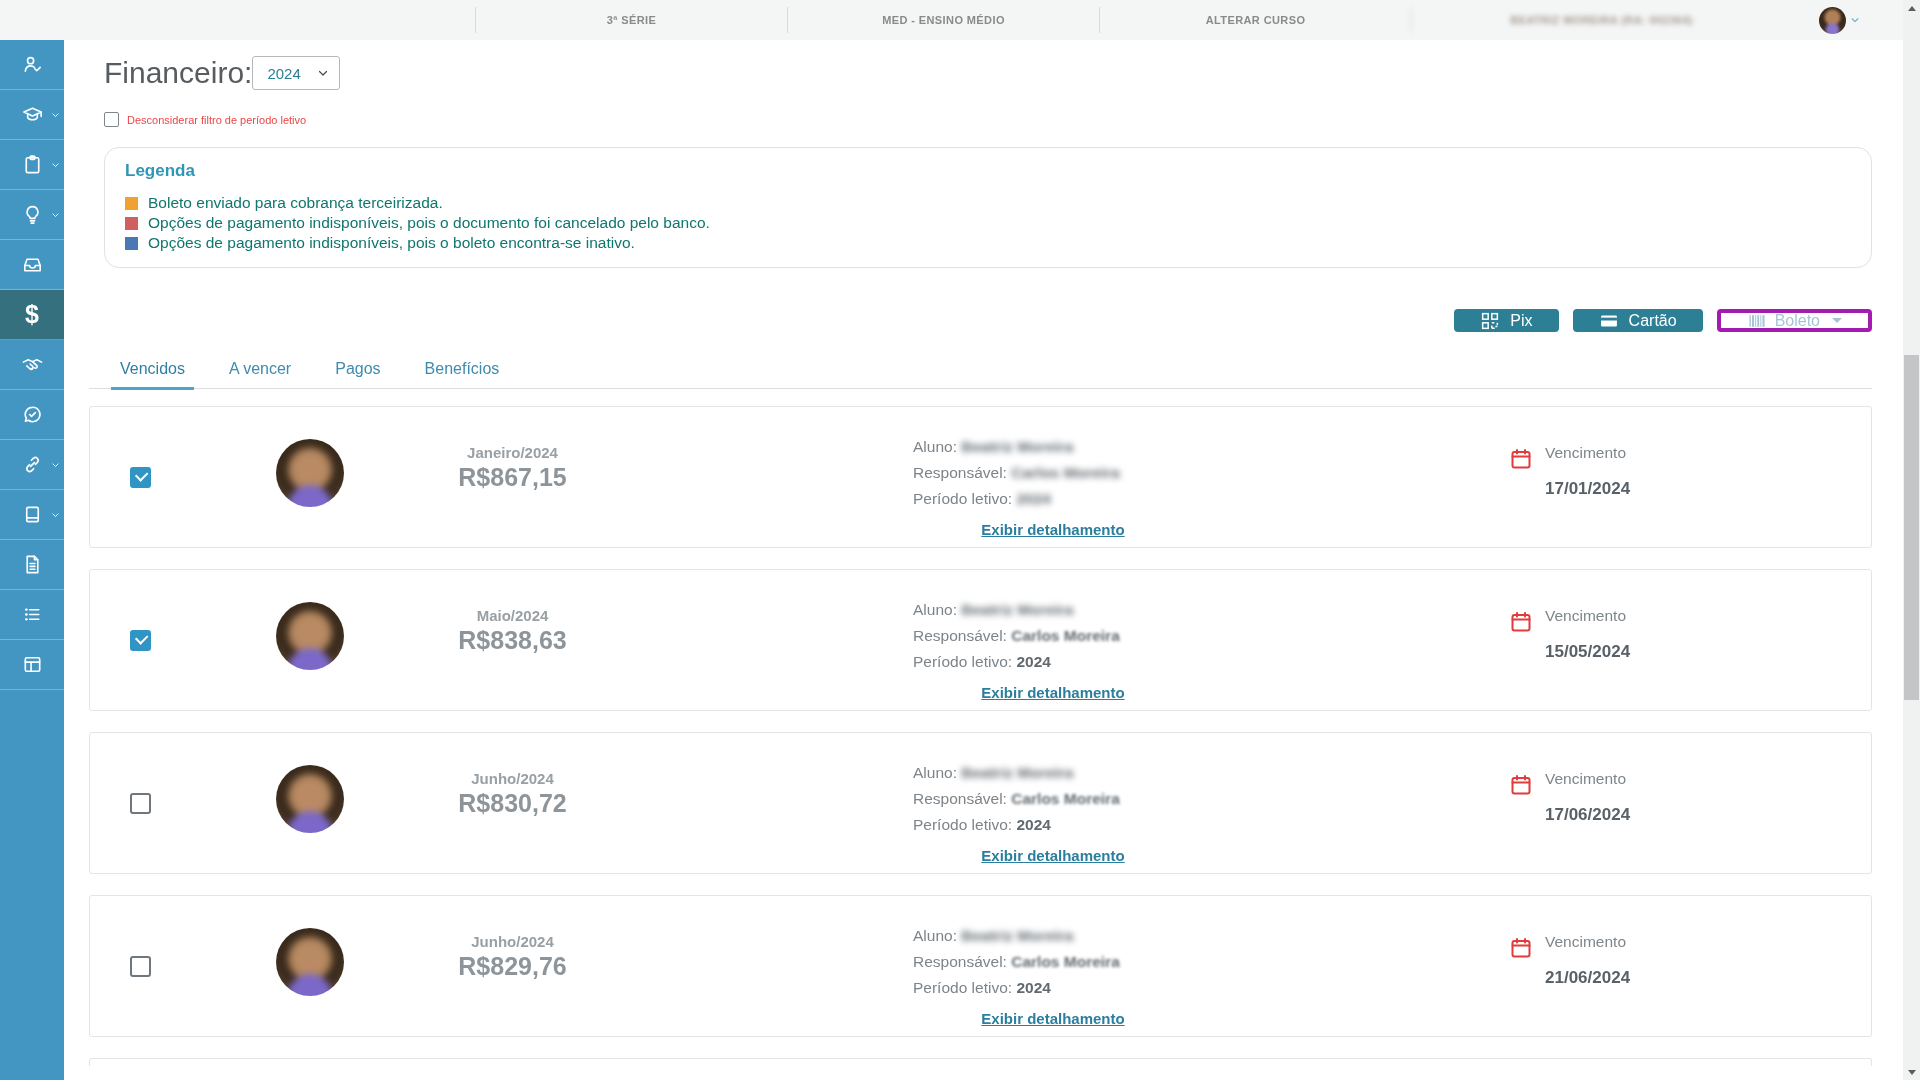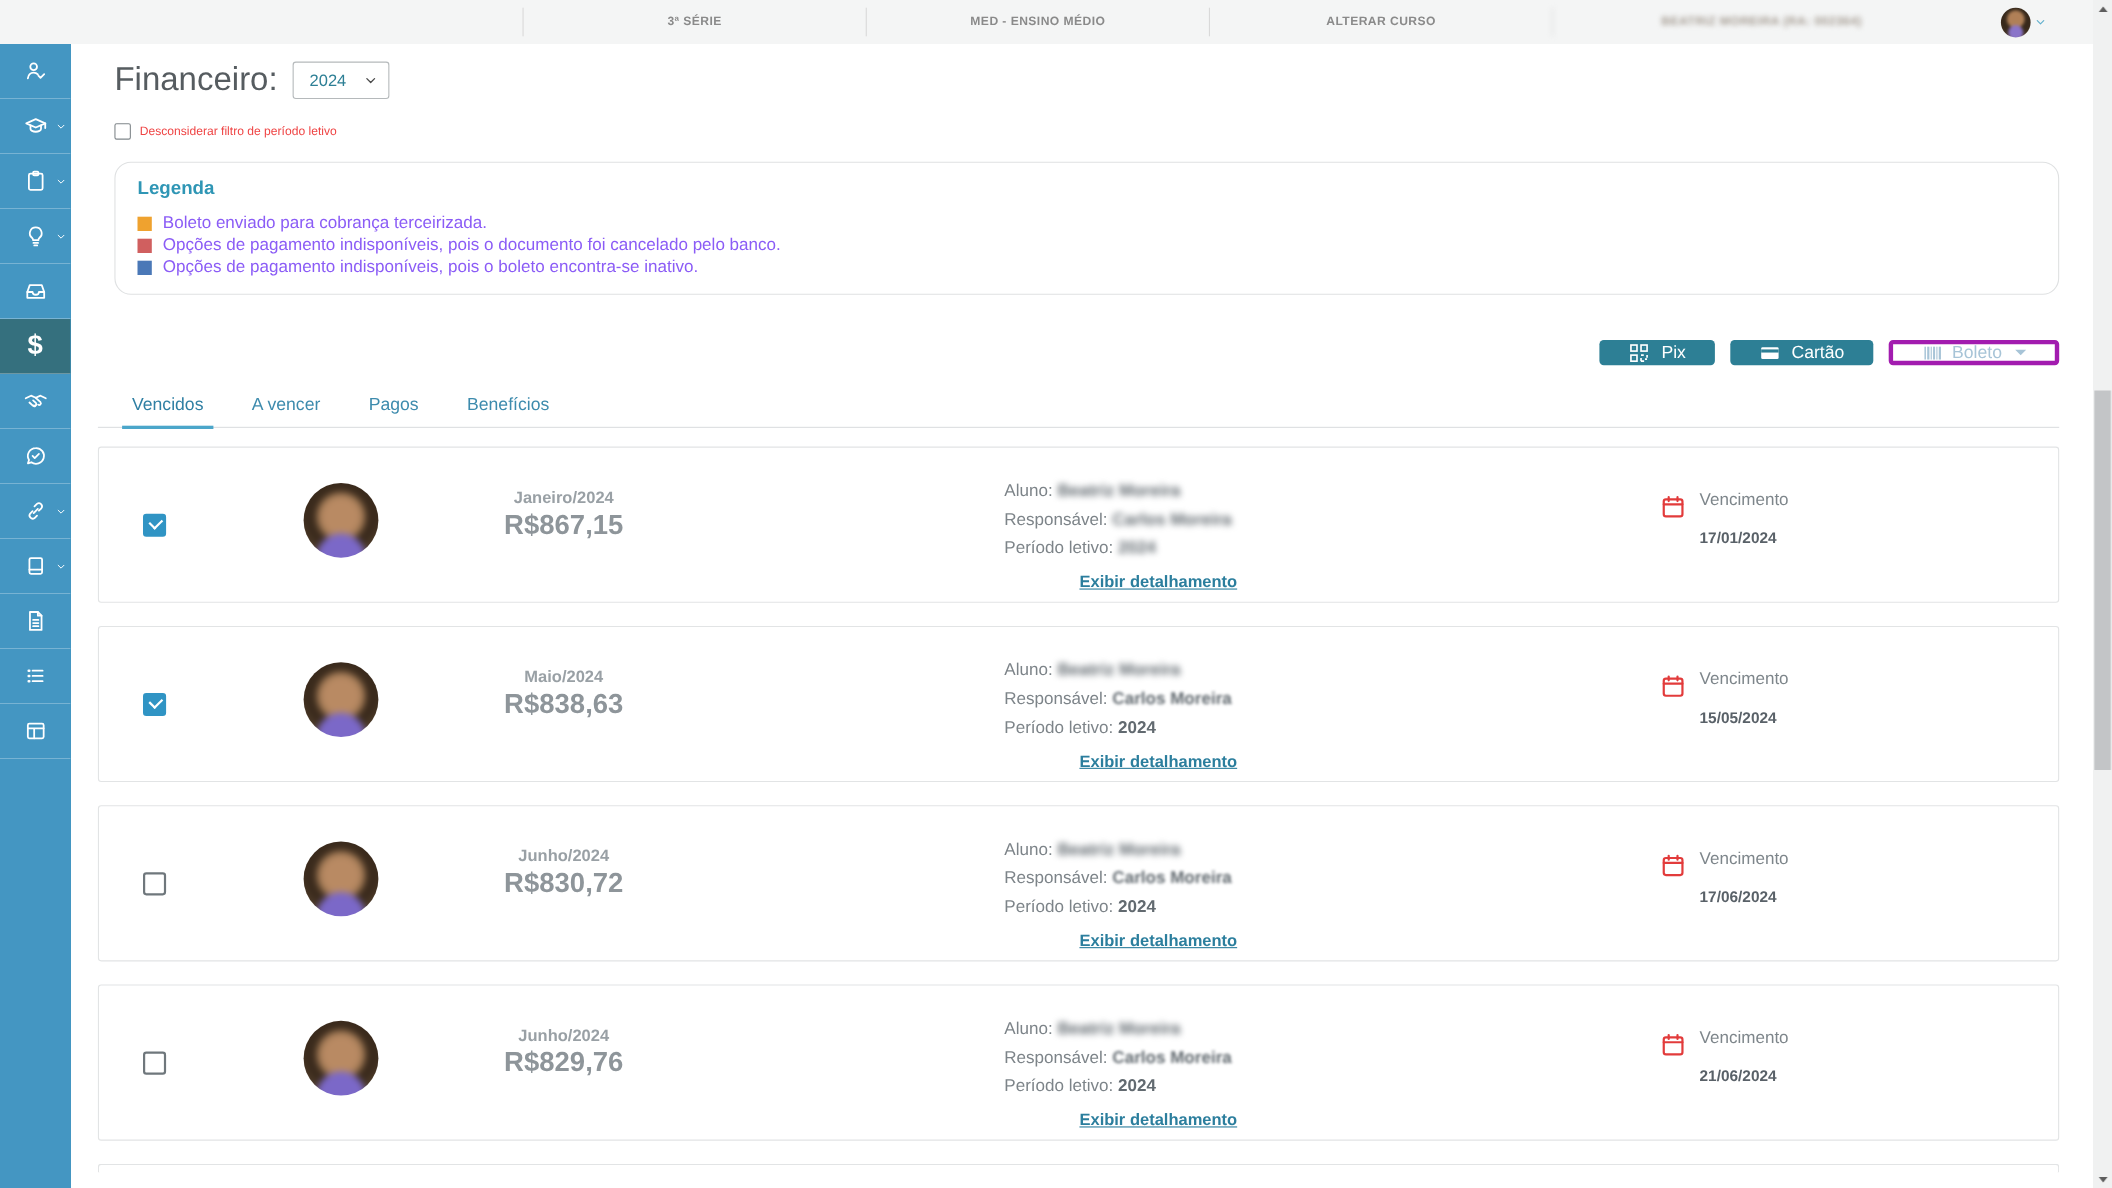--- a/index.html
+++ b/index.html
@@ -35,40 +35,40 @@
   .dollar { color:#fff; font-size:25px; font-weight:bold; line-height:1; }
   .side-chev { position:absolute; right:4px; top:50%; transform:translateY(-50%);
     width:9px; height:9px; fill:none; stroke:#fff; stroke-width:2.4;
     stroke-linecap:round; stroke-linejoin:round; }
 
   
   .content { position:absolute; left:64px; top:40px; right:17px; bottom:0;
     padding:0 31px 0 25px; overflow:hidden; }
   .inset { margin-left:15px; }
 
-  .page-head { display:flex; align-items:center; gap:14px; margin-top:16px; }
+  .page-head { display:flex; align-items:center; margin-top:16px; }
   .page-title { font-size:30px; font-weight:400; color:#565c60; }
   .year-select { display:inline-flex; align-items:center; gap:16px; height:34px;
     border:1px solid #b5b9bb; border-radius:3px; background:#fff; padding:0 10px 0 14px;
     cursor:pointer; }
   .year-select .yr { color:#2d7f95; font-size:15px; }
   .chev-dark { width:12px; height:12px; fill:none; stroke:#4a4a4a; stroke-width:2.4;
     stroke-linecap:round; stroke-linejoin:round; }
 
   .filter-row { display:flex; align-items:center; gap:8px; margin-top:22px; cursor:pointer; }
   .cb-small { width:15px; height:15px; border:1px solid #80878b; border-radius:2px; background:#fff; }
   .filter-label { font-size:11px; color:#ef4444; }
 
   .legend-box { margin-top:20px; border:1px solid #dfe1e2; border-radius:15px;
     padding:13px 20px 14px 20px; }
   .legend-title { color:#2f96b5; font-size:17px; font-weight:600; }
   .legend-items { margin-top:12px; }
   .legend-row { display:flex; align-items:center; gap:10px; height:20px; }
   .legend-swatch { width:13px; height:13px; flex:0 0 13px; }
-  .legend-text { font-size:15.5px; color:#8b5cf6; }
+  .legend-text { font-size:15.5px; color:#0f766e; }
 
   .pay-row { display:flex; justify-content:flex-end; gap:14px; margin-top:41px; }
   .btn { height:23px; border-radius:4px; display:inline-flex; align-items:center;
     justify-content:center; gap:10px; padding:0 26px; font-size:16px; cursor:pointer;
     border:none; font-family:inherit; }
   .btn-solid { background:#2d7f95; color:#fff; }
   .btn-outline { background:#fff; border:4px solid #a21caf; color:#a7c4d7; gap:8px; }
   .caret-down { width:0; height:0; border-left:5px solid transparent; border-right:5px solid transparent;
     border-top:5px solid #a7c4d7; margin-left:4px; }
   .wic { width:20px; height:20px; }
@@ -105,21 +105,21 @@
   .detail-line .val { font-weight:700; color:#626a70; }
   .val-aluno { filter:blur(3px); }
   .val-resp { filter:blur(1.4px); }
   .card.all-blur .val { filter:blur(3px); }
   .link-wrap { width:280px; text-align:center; margin-top:9px; }
   .detail-link { color:#2b7e9d; font-size:15px; font-weight:600; text-decoration:underline; cursor:pointer; }
   .due-cell { display:flex; gap:12px; padding-left:16px; margin-top:-12px; }
   .cal-icon { width:24px; height:24px; fill:none; stroke:#e23b3b; stroke-width:2;
     stroke-linecap:round; stroke-linejoin:round; margin-top:3px; }
   .due-label { font-size:15.5px; color:#7e868b; }
-  .due-date { font-size:14px; font-weight:700; color:#596168; margin-top:17px; }
+  .due-date { font-size:17px; font-weight:700; color:#596168; margin-top:17px; }
   .card-partial { width:1783px; height:8px; border:1px solid #e2e4e5; border-bottom:none;
     border-radius:3px 3px 0 0; }
 
   
   .scrollbar { position:fixed; top:0; right:0; bottom:0; width:17px; background:#f0f1f1; z-index:10; }
   .sb-arrow { position:absolute; left:0; width:17px; height:16px; display:flex;
     align-items:center; justify-content:center; cursor:pointer; }
   .sb-arrow.up { top:0; } .sb-arrow.down { bottom:0; }
   .tri-up { width:0; height:0; border-left:4px solid transparent; border-right:4px solid transparent;
     border-bottom:5px solid #5d5d5d; }

